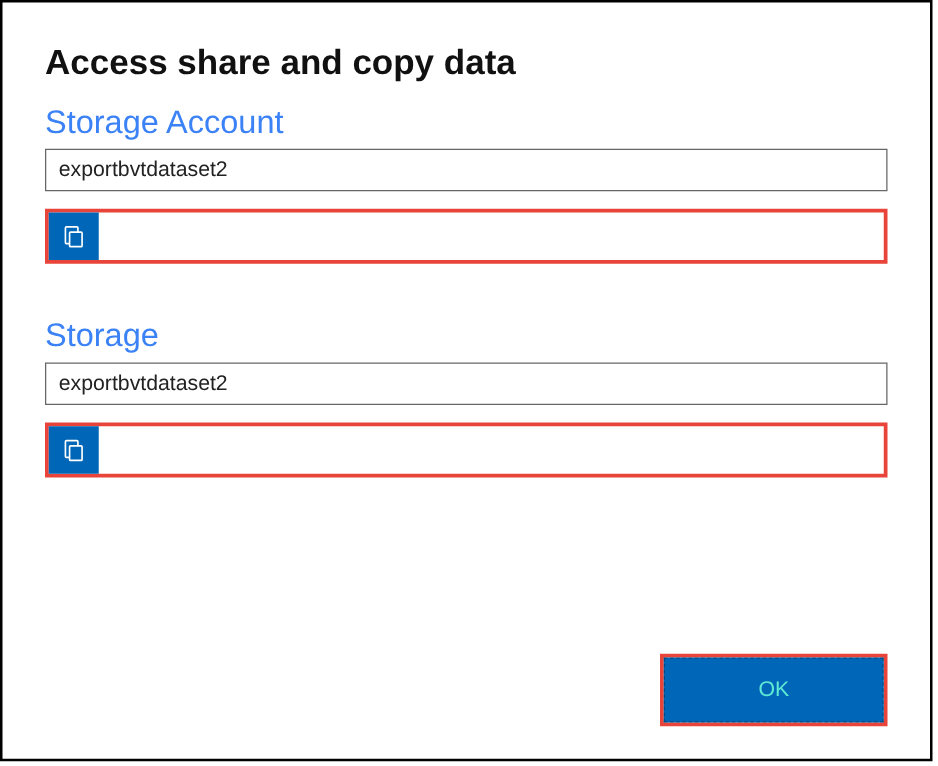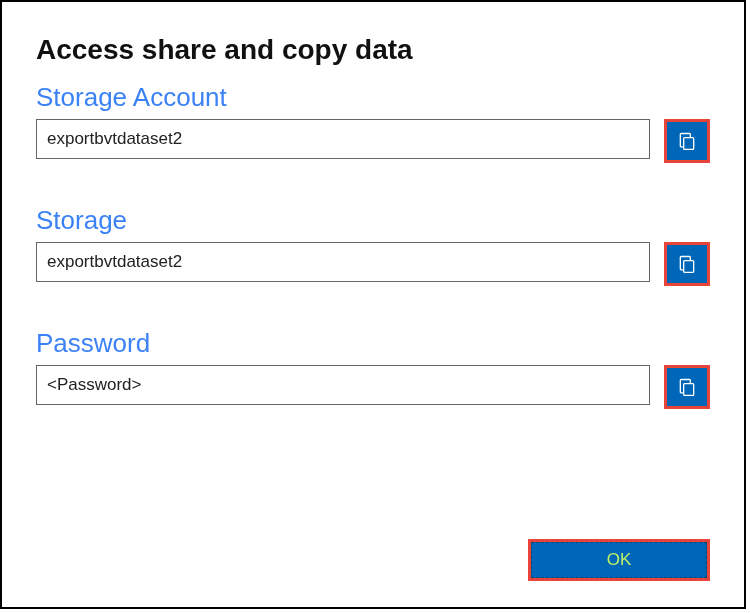--- a/index.html
+++ b/index.html
@@ -37,20 +37,21 @@
     }
     .field-label {
       font-size: 26px;
       color: #3b82f6;
       margin-bottom: 6px;
     }
     .field-row {
       display: flex;
       align-items: stretch;
       gap: 14px;
+      flex-direction: column;
     }
     .text-input {
       flex: 1;
       height: 40px;
       border: 1px solid #666;
       padding: 6px 10px;
       font-size: 17px;
       font-family: inherit;
       color: #222;
       background: #fff;
@@ -82,24 +83,24 @@
       right: 34px;
       bottom: 26px;
     }
     .ok-wrap {
       border: 3px solid #e8443a;
       padding: 0;
       display: inline-block;
     }
     .ok-btn {
       width: 176px;
-      height: 36px;
+      height: 52px;
       background: #0067b8;
       border: 1px dashed rgba(0,0,0,0.3);
-      color: #bef264;
+      color: #5eead4;
       font-size: 17px;
       font-family: inherit;
       cursor: pointer;
     }
   </style>
 </head>
 <body>
 
 <div class="panel">
   <h1 class="title">Access share and copy data</h1>
@@ -127,33 +128,19 @@
         <button class="copy-btn">
           <svg viewBox="0 0 24 24">
             <rect x="8" y="8" width="12" height="14" rx="1"></rect>
             <path d="M16 8 V4 a1 1 0 0 0 -1 -1 H5 a1 1 0 0 0 -1 1 v14 a1 1 0 0 0 1 1 h3"></path>
           </svg>
         </button>
       </div>
     </div>
   </div>
 
-  <div class="field-group">
-    <div class="field-label">Password</div>
-    <div class="field-row">
-      <input class="text-input" type="text" readonly="" value="&lt;Password&gt;" style="">
-      <div class="copy-btn-wrap">
-        <button class="copy-btn">
-          <svg viewBox="0 0 24 24">
-            <rect x="8" y="8" width="12" height="14" rx="1"></rect>
-            <path d="M16 8 V4 a1 1 0 0 0 -1 -1 H5 a1 1 0 0 0 -1 1 v14 a1 1 0 0 0 1 1 h3"></path>
-          </svg>
-        </button>
-      </div>
-    </div>
-  </div>
 
   <div class="footer">
     <div class="ok-wrap">
       <button class="ok-btn">OK</button>
     </div>
   </div>
 </div>
 
 </body></html>

